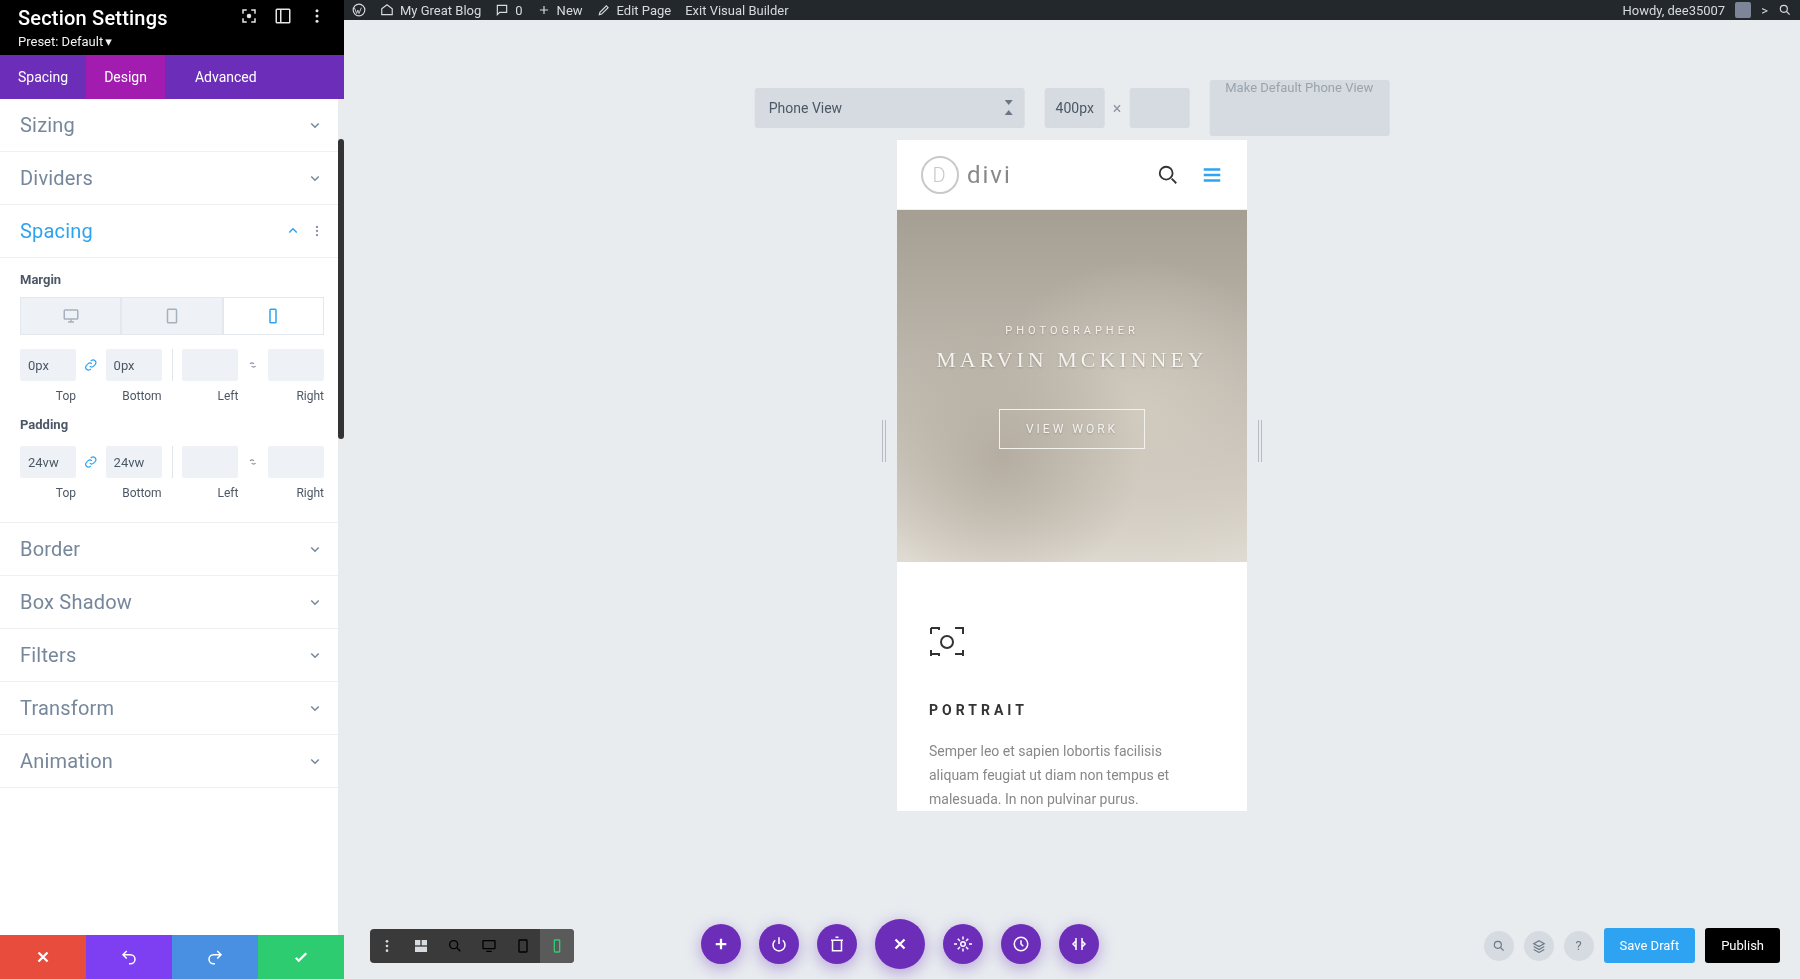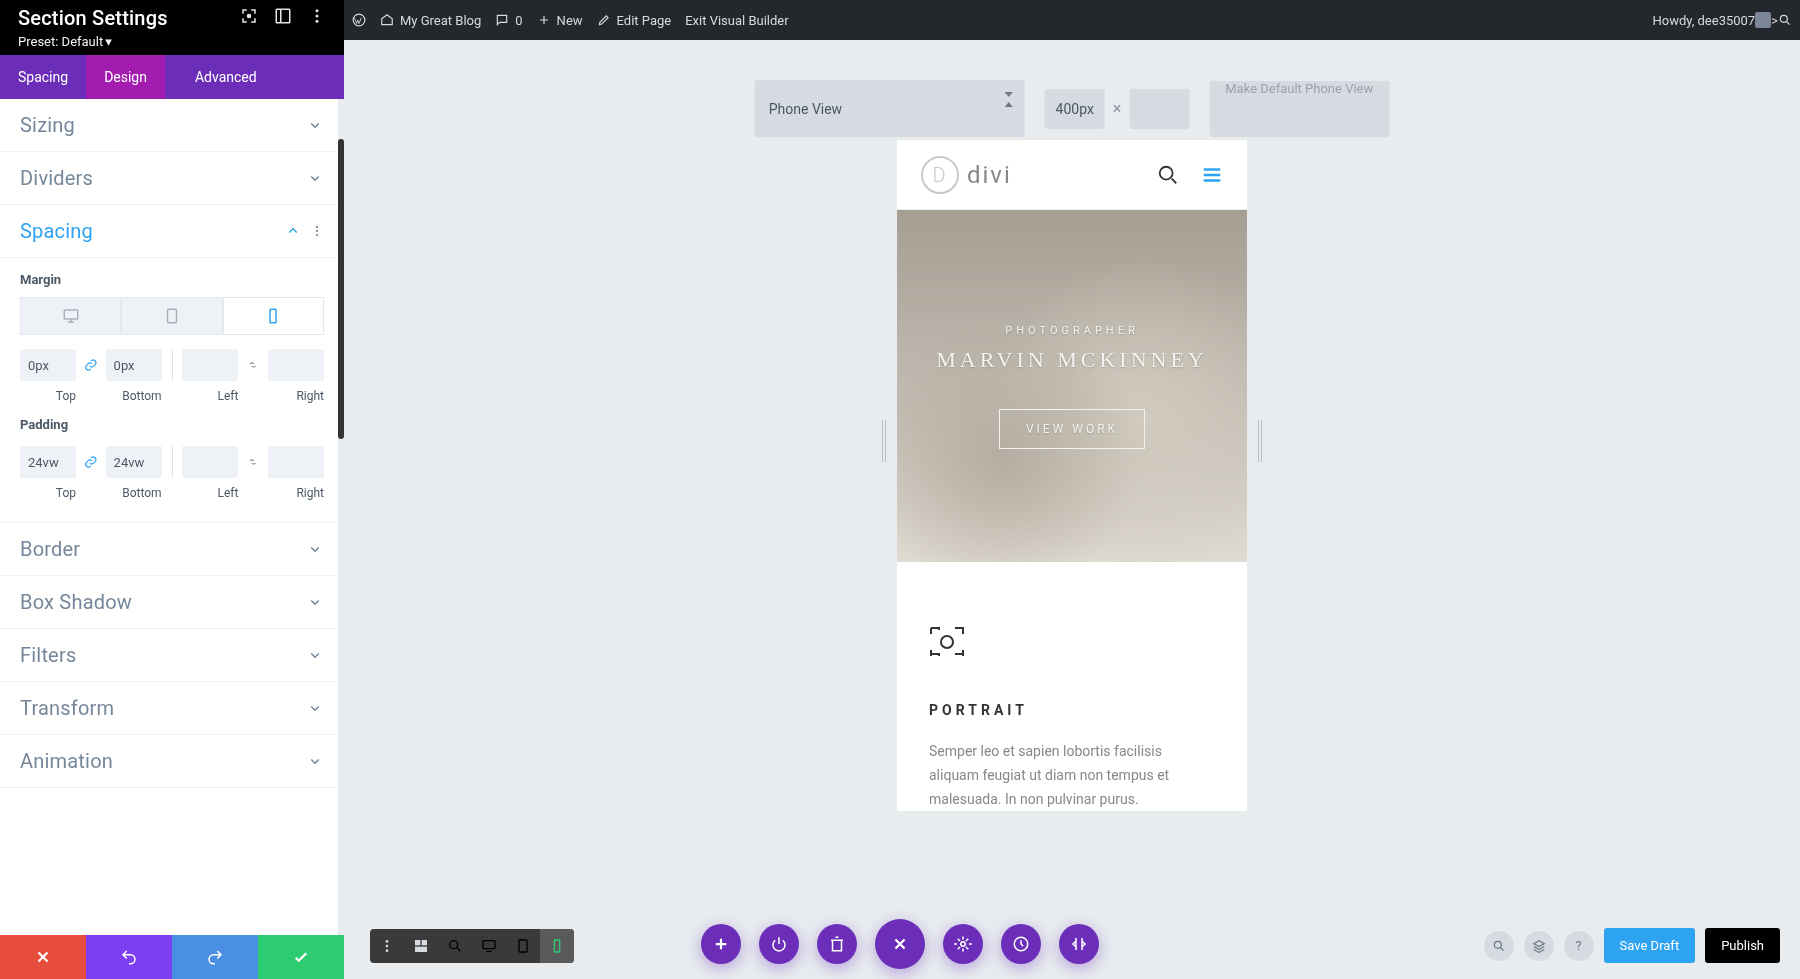--- a/index.html
+++ b/index.html
@@ -48,28 +48,28 @@
 .sb-undo { background: #7e3ff2; }
 .sb-redo { background: #4a90e2; }
 .sb-ok { background: #2ecc71; }
 .sb-btn svg { width: 18px; height: 18px; fill: #fff; }
 
 .scroll-track { position: absolute; right: 0; top: 0; bottom: 0; width: 6px; background: #e8ecef; }
 .scroll-thumb { background: #333; width: 6px; height: 300px; position: absolute; top: 40px; border-radius: 3px; }
 
 
 .main { flex: 1; position: relative; }
-.wp-bar { height: 40px; background: #23282d; color: #d7dade; display: flex; align-items: center; font-size: 13px; padding: 0 8px; gap: 14px; }
+.wp-bar { height: 20px; background: #23282d; color: #d7dade; display: flex; align-items: center; font-size: 13px; padding: 0 8px; gap: 14px; }
 .wp-bar .grp { display: flex; align-items: center; gap: 6px; cursor: pointer; }
 .wp-bar svg { width: 14px; height: 14px; fill: #d7dade; }
-.wp-bar .right { margin-left: auto; display: flex; align-items: center; }
+.wp-bar .right { margin-left: auto; display: flex; align-items: center; gap: 10px; }
 .wp-bar .avatar { width: 16px; height: 16px; background: #7c8698; border-radius: 2px; }
 
 .view-ctl { position: absolute; top: 80px; left: 50%; transform: translateX(-50%); display: flex; align-items: center; gap: 20px; }
-.view-sel { background: #d5dbe0; border-radius: 3px; height: 57px; padding: 0 36px 0 14px; display: flex; align-items: center; font-size: 14px; color: #4c5866; position: relative; width: 270px; cursor: pointer; }
+.view-sel { background: #d5dbe0; border-radius: 3px; height: 40px; padding: 0 36px 0 14px; display: flex; align-items: center; font-size: 14px; color: #4c5866; position: relative; width: 270px; cursor: pointer; }
 .view-sel::after { content: ""; position: absolute; right: 12px; top: 12px; width: 0; height: 0; border-left: 4px solid transparent; border-right: 4px solid transparent; border-top: 5px solid #6b7785; }
 .view-sel::before { content: ""; position: absolute; right: 12px; top: 22px; width: 0; height: 0; border-left: 4px solid transparent; border-right: 4px solid transparent; border-bottom: 5px solid #6b7785; }
 .dim-row { display: flex; align-items: center; gap: 8px; }
 .dim-in { width: 60px; height: 40px; background: #d5dbe0; border: none; border-radius: 3px; text-align: center; font-size: 14px; color: #4c5866; outline: none; }
 .dim-x { color: #8b95a1; font-size: 16px; }
 .dim-btn { background: #d5dbe0; color: #9aa3ad; height: 56px; padding: 0 16px; border-radius: 3px; font-size: 13px; cursor: pointer; }
 
 .phone { position: absolute; top: 140px; left: 50%; transform: translateX(-50%); width: 350px; background: #fff; display: flex; flex-direction: column; box-shadow: 0 0 0 1px #e8ecef; }
 .phone-hdr { height: 70px; display: flex; align-items: center; justify-content: space-between; padding: 0 24px; border-bottom: 1px solid #eef1f4; }
 .logo { display: flex; align-items: center; gap: 8px; color: #888; font-size: 24px; letter-spacing: 2px; }

